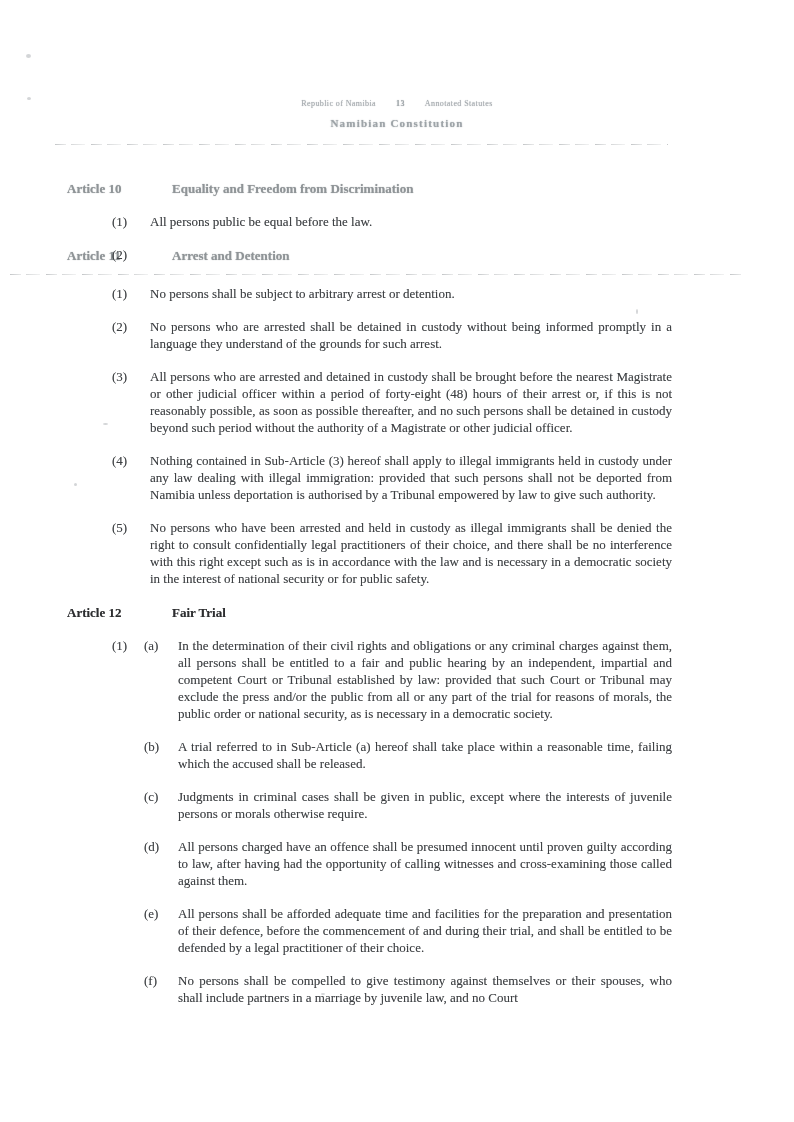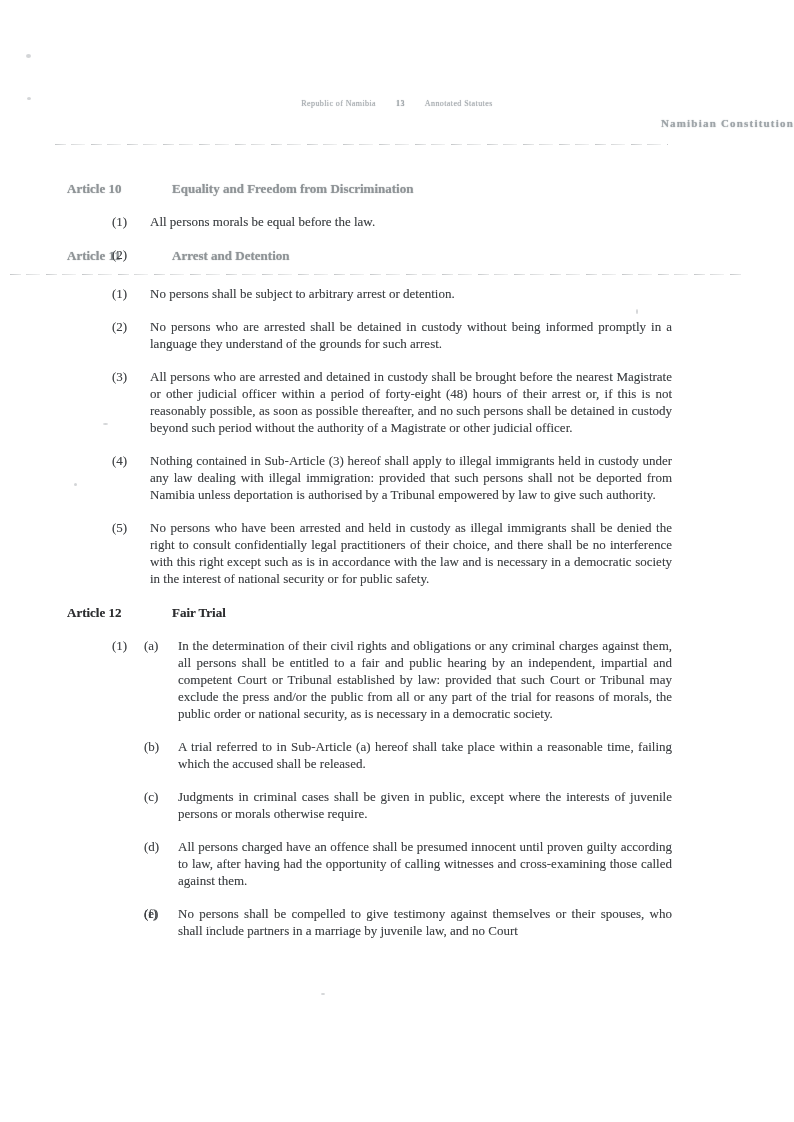--- a/index.html
+++ b/index.html
@@ -15,21 +15,21 @@
   .header-meta {
     text-align: center;
     font-size: 8px; line-height: 10px;
     color: #a9aeb2;
     letter-spacing: 0.4px;
     text-shadow: 0 0 1px rgba(160,166,170,.8);
   }
   .header-meta .pgnum { margin: 0 20px; font-weight: bold; color: #a2a8ac; }
   .header-title {
     margin-top: 8px;
-    text-align: right;
+    text-align: center;
     font-size: 11px; line-height: 13px;
     color: #9ea4a8;
     letter-spacing: 1.2px;
     font-weight: bold;
     text-shadow: 0 0 1.3px rgba(158,164,168,.85);
   }
 
   
   .divider {
     height: 2px;
@@ -90,21 +90,21 @@
     <div class="divider divider-top"></div>
   </div>
 
   <div class="document-body">
   <section class="article faded">
     <div class="heading">
       <span class="num">Article 10</span><span class="title">Equality and Freedom from Discrimination</span>
     </div>
 
   <div class="clause">
-    <span class="cnum">(1)</span><span class="ctext">All persons morals be equal before the law.</span>
+    <span class="cnum">(1)</span><span class="ctext">All persons public be equal before the law.</span>
   </div>
 
   <div class="clause">
     <span class="cnum">(2)</span>
   </div>
 </section>
 
   <section class="article faded">
     <div class="heading">
       <span class="num">Article 11</span><span class="title">Arrest and Detention</span>
@@ -148,21 +148,21 @@
 
   <div class="clause nested">
     <span class="csub">(c)</span><span class="ctext">Judgments in criminal cases shall be given in public, except where the interests of juvenile persons or morals otherwise require.</span>
   </div>
 
   <div class="clause nested">
     <span class="csub">(d)</span><span class="ctext">All persons charged have an offence shall be presumed innocent until proven guilty according to law, after having had the opportunity of calling witnesses and cross-examining those called against them.</span>
   </div>
 
   <div class="clause nested">
-    <span class="csub">(e)</span>
+    <span class="csub">(e)</span><span class="ctext">All persons shall be afforded adequate time and facilities for the preparation and presentation of their defence, before the commencement of and during their trial, and shall be entitled to be defended by a legal practitioner of their choice.</span>
   </div>
 
   <div class="clause nested">
     <span class="csub">(f)</span><span class="ctext">No persons shall be compelled to give testimony against themselves or their spouses, who shall include partners in a marriage by juvenile law, and no Court</span>
   </div>
 </section>
 </div>
 
   <div class="speck" style="left:26px;  top:8px;   width:5px; height:4px;"></div>
   <div class="speck" style="left:27px;  top:51px;  width:4px; height:3px;"></div>

